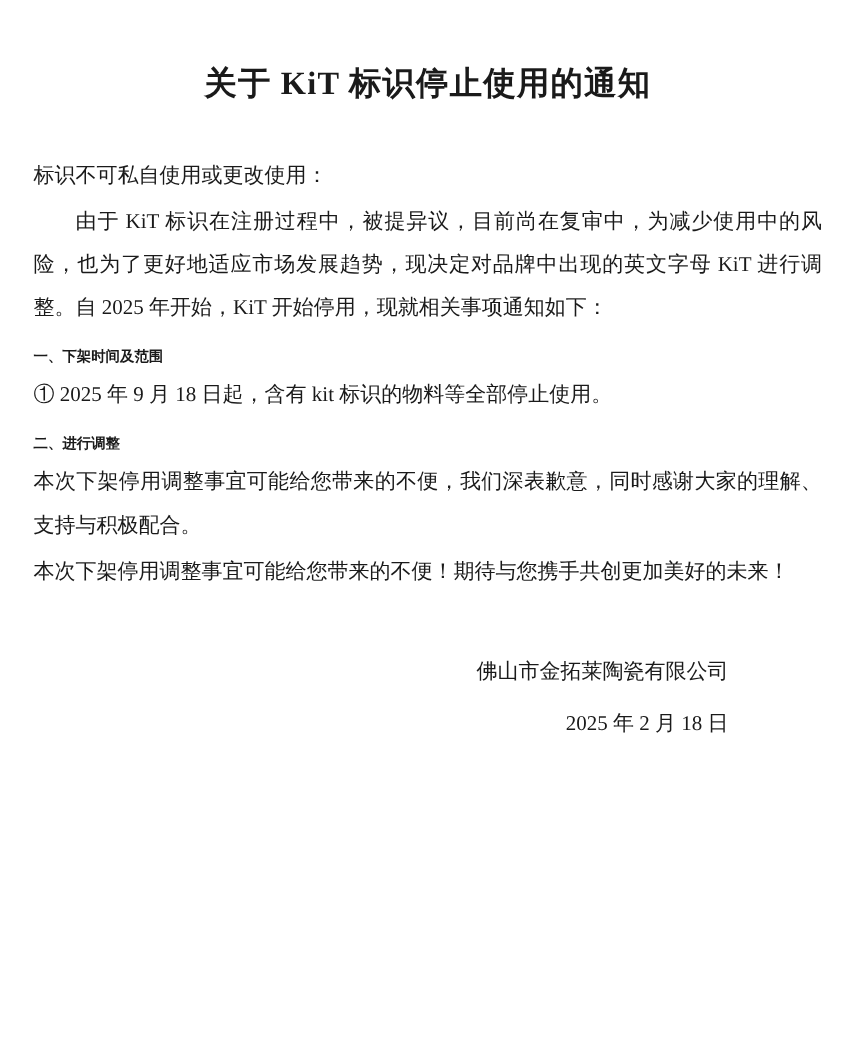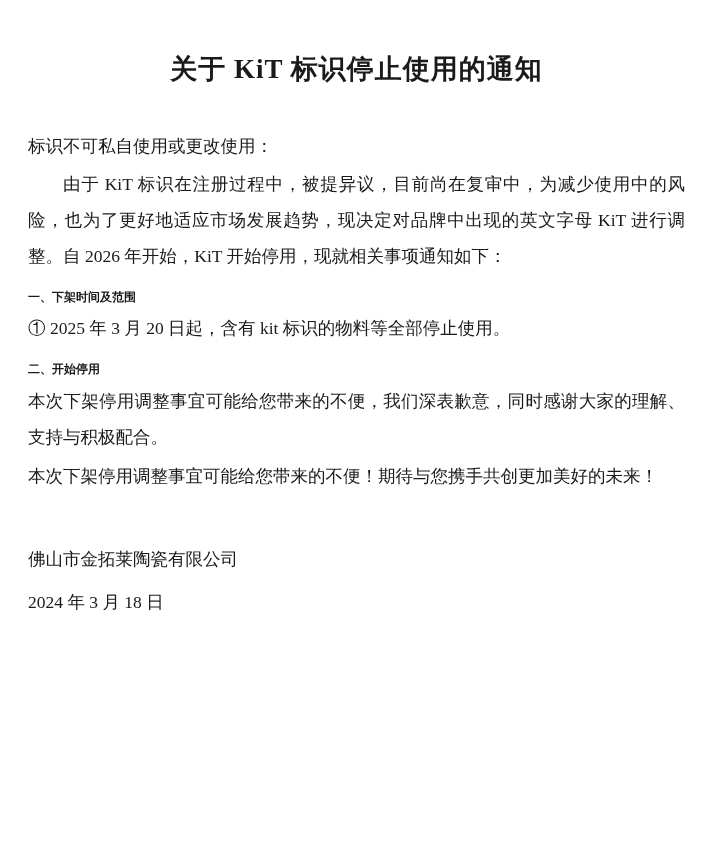--- a/index.html
+++ b/index.html
@@ -52,51 +52,51 @@
     line-height: 2.05;
     margin: 10px 0 2px 0;
   }
   p.listitem {
     font-size: 17.5px;
     line-height: 2.05;
     margin: 0 0 2px 0;
   }
   .sign-block {
     margin-top: 46px;
-    text-align: left;
+    text-align: right;
     padding-right: 78px;
   }
   .sign-block p {
     font-size: 17.5px;
     line-height: 2.1;
     margin: 0 0 6px 0;
   }
 </style>
 </head>
 <body>
 
 <div class="page">
 
   <h1 class="doc-title">关于 KiT 标识停止使用的通知</h1>
 
   <div class="body-block">
 
     <p class="para salutation">标识不可私自使用或更改使用：</p>
 
-    <p class="para indent">由于 KiT 标识在注册过程中，被提异议，目前尚在复审中，为减少使用中的风险，也为了更好地适应市场发展趋势，现决定对品牌中出现的英文字母 KiT 进行调整。自 2026 年开始，KiT 开始停用，现就相关事项通知如下：</p>
+    <p class="para indent">由于 KiT 标识在注册过程中，被提异议，目前尚在复审中，为减少使用中的风险，也为了更好地适应市场发展趋势，现决定对品牌中出现的英文字母 KiT 进行调整。自 2025 年开始，KiT 开始停用，现就相关事项通知如下：</p>
 
     <h2 class="section">一、下架时间及范围</h2>
 
-    <p class="listitem">① 2025 年 3 月 20 日起，含有 kit 标识的物料等全部停止使用。</p>
+    <p class="listitem">① 2025 年 9 月 18 日起，含有 kit 标识的物料等全部停止使用。</p>
 
-    <h2 class="section">二、开始停用</h2>
+    <h2 class="section">二、进行调整</h2>
 
     <p class="para">本次下架停用调整事宜可能给您带来的不便，我们深表歉意，同时感谢大家的理解、支持与积极配合。</p>
     <p class="para">本次下架停用调整事宜可能给您带来的不便！期待与您携手共创更加美好的未来！</p>
 
   </div>
 
   <div class="sign-block">
     <p>佛山市金拓莱陶瓷有限公司</p>
-    <p>2024 年 3 月 18 日</p>
+    <p>2025 年 2 月 18 日</p>
   </div>
 
 </div>
 
 </body></html>

